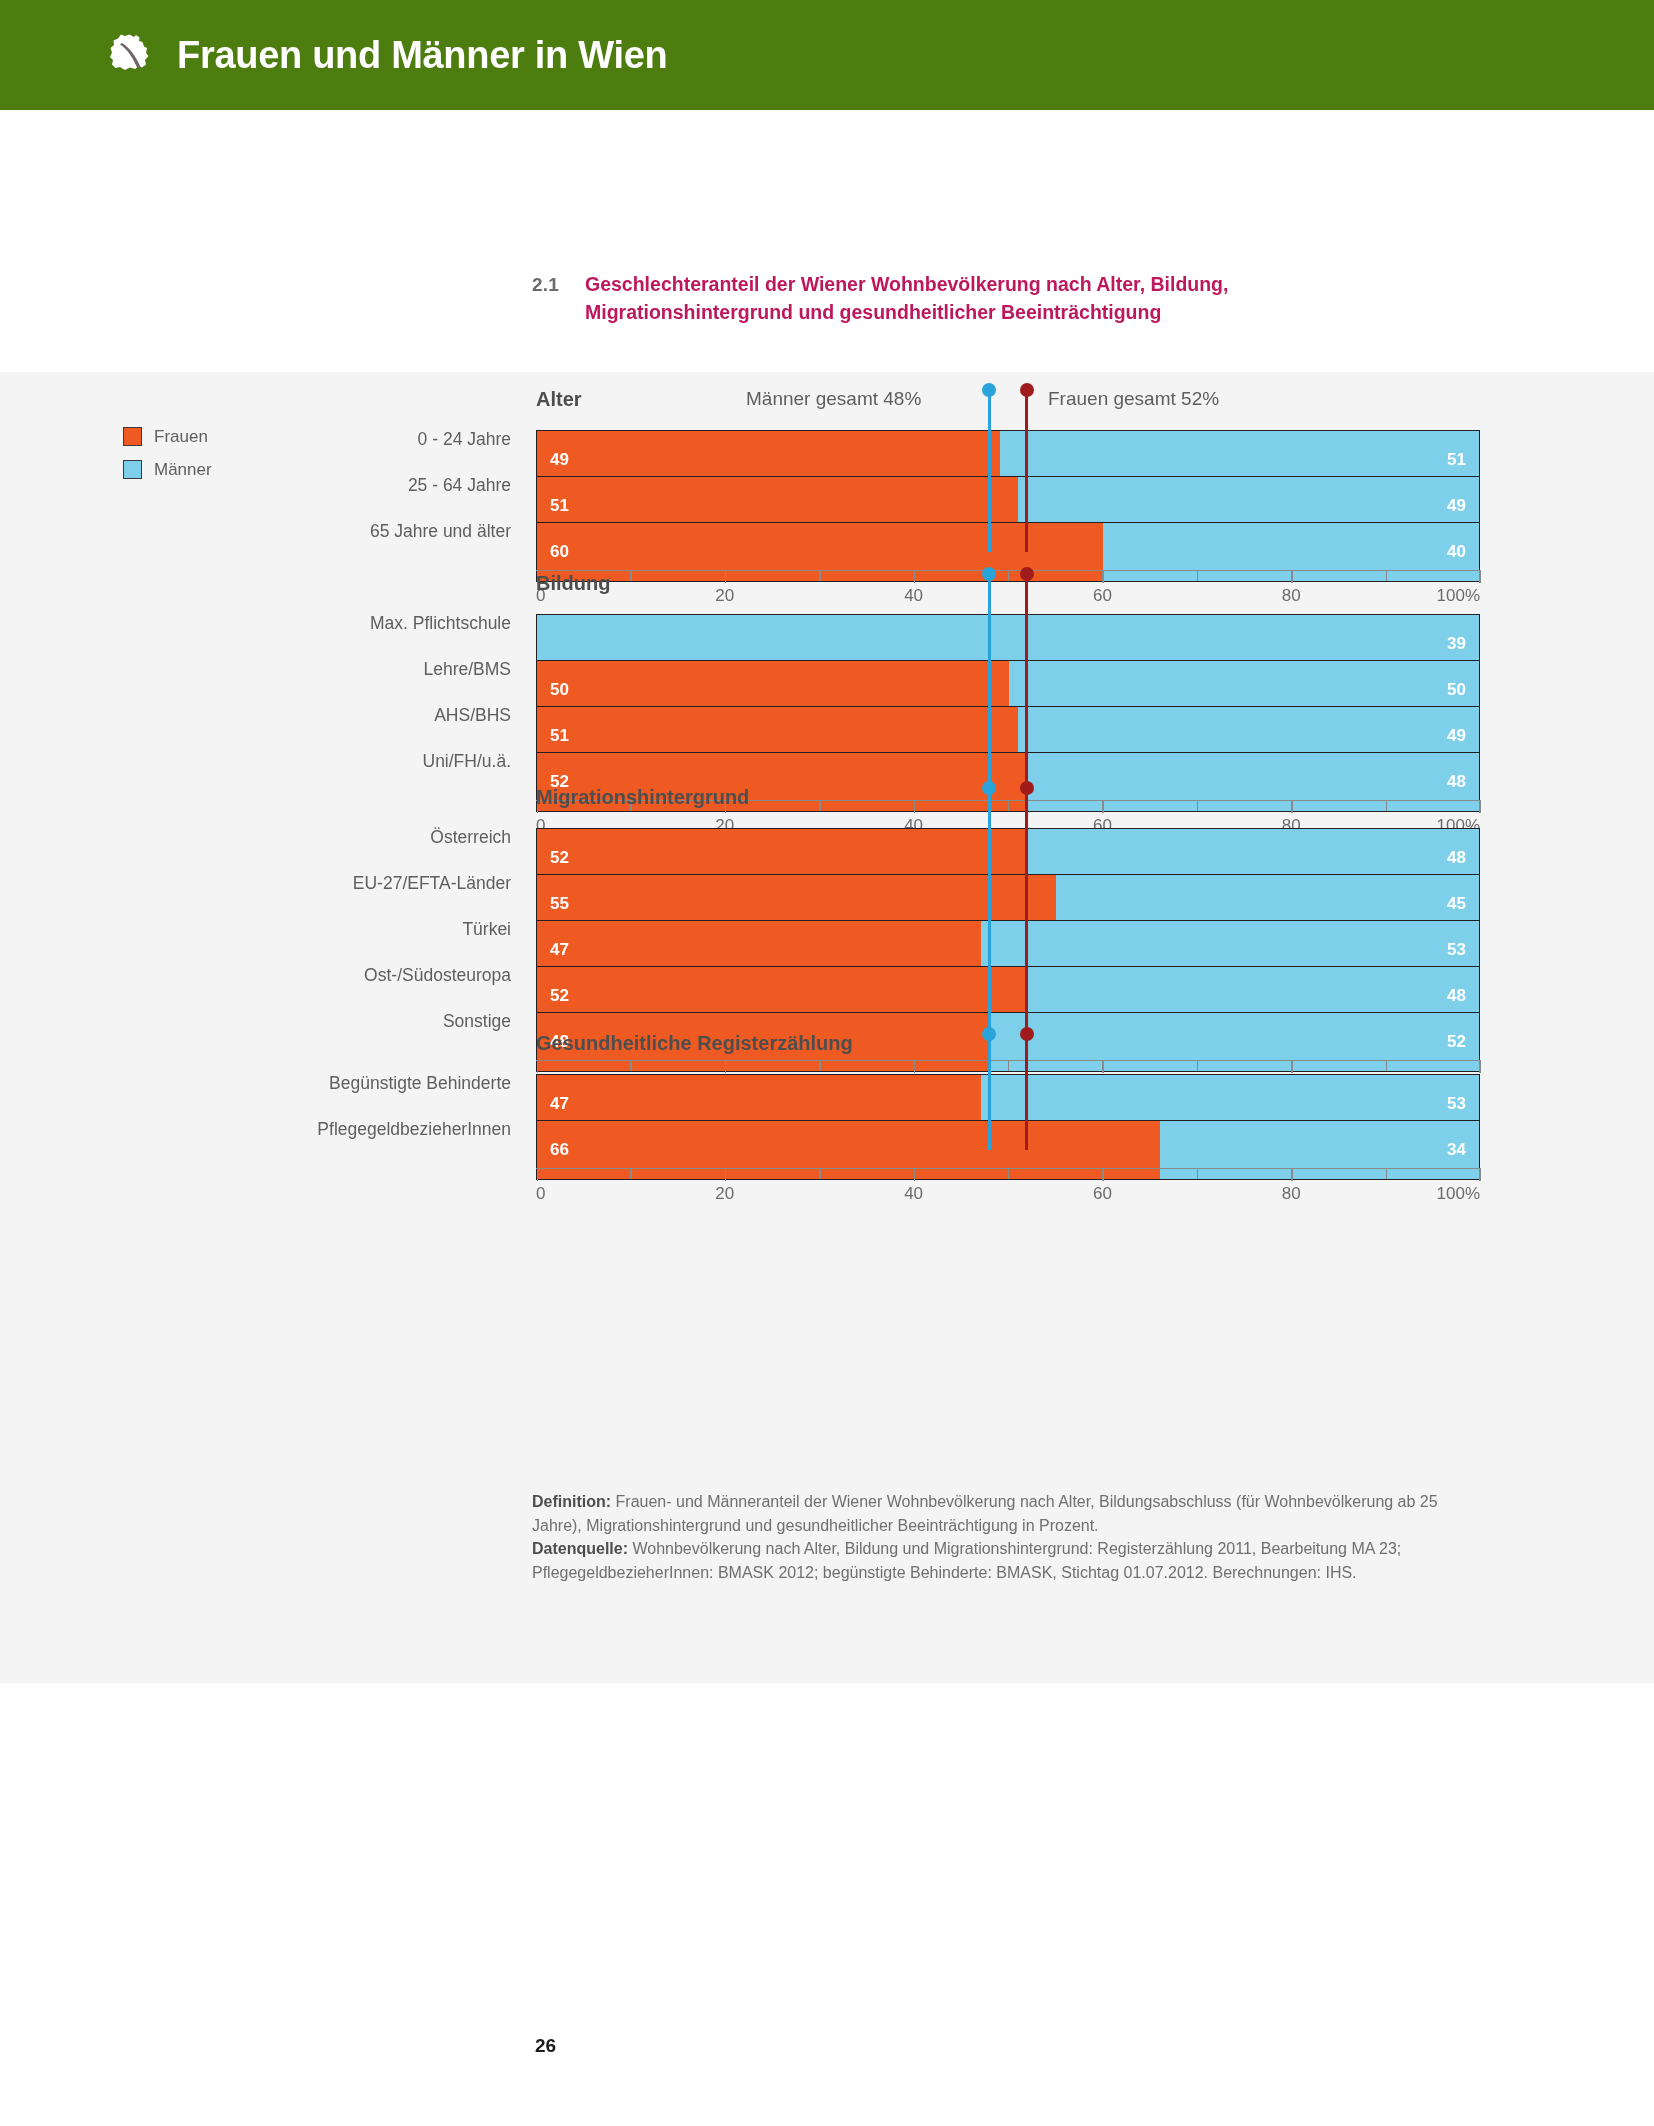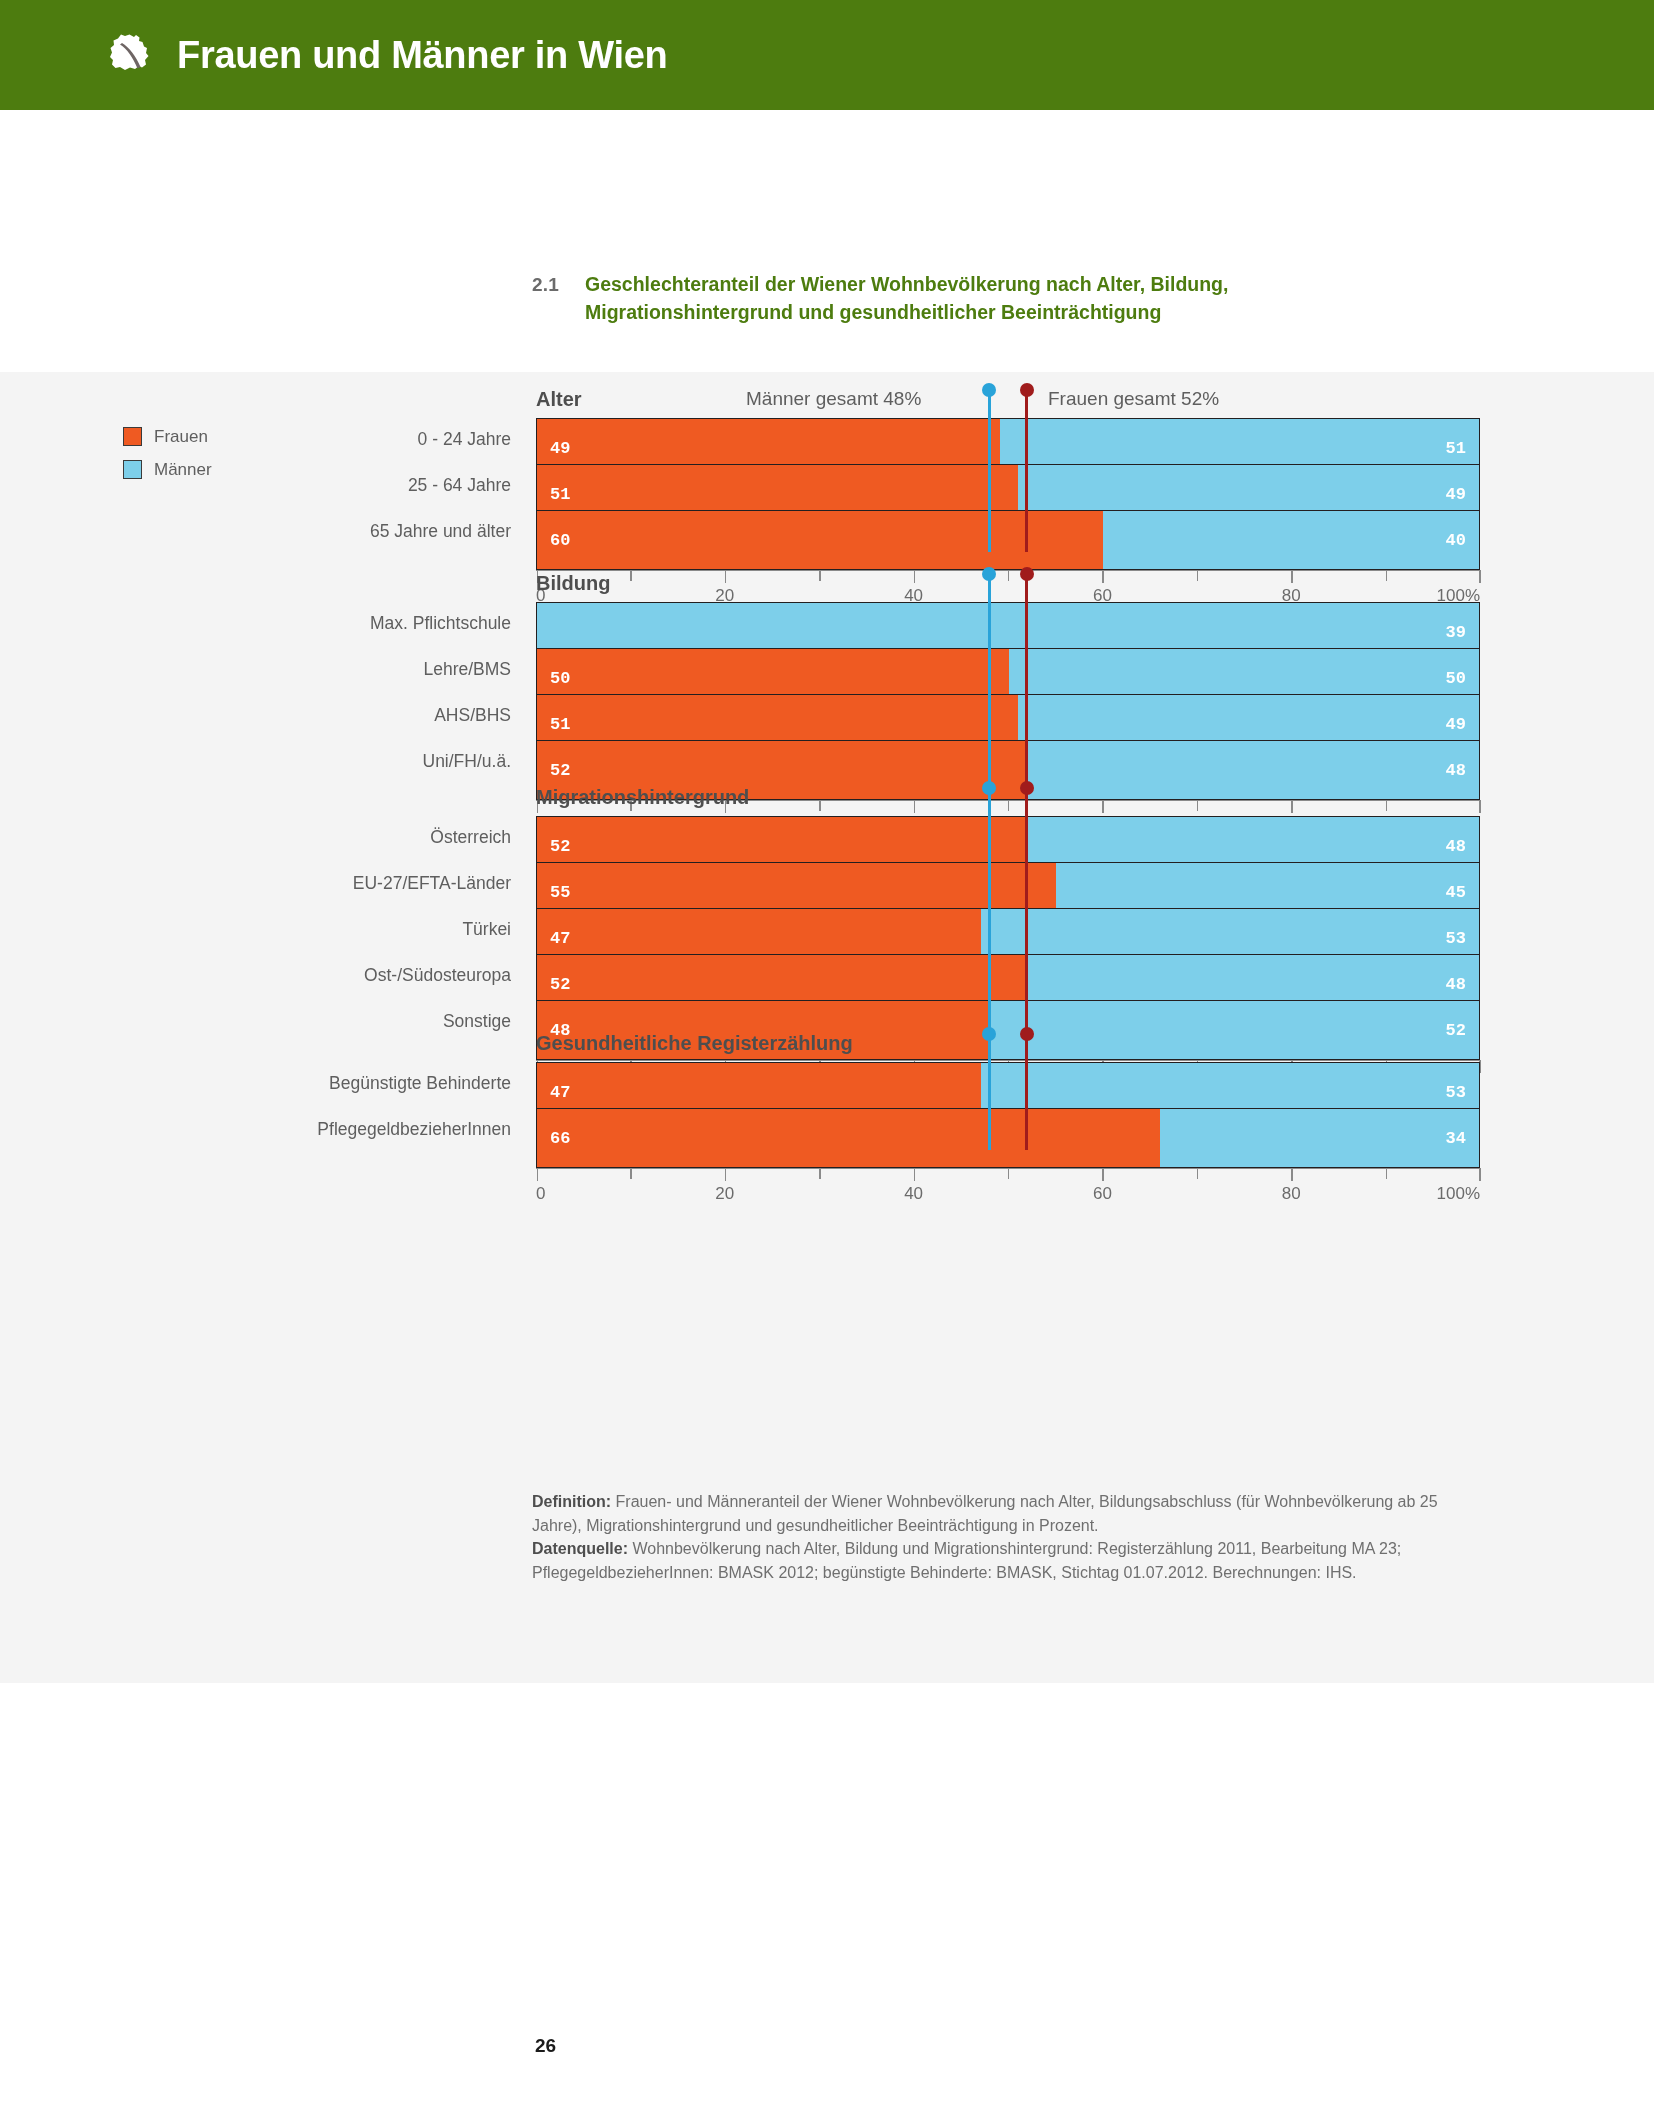--- a/index.html
+++ b/index.html
@@ -29,21 +29,21 @@
 
   
   .fig-title { position:absolute; left:532px; top:270px; width:900px; }
   .fig-num {
     position:absolute; left:0; top:4px;
     font-size:19px; color:#6b6b6b; font-weight:bold;
     letter-spacing:0.2px;
   }
   .fig-heading {
     margin-left:53px;
-    font-size:19.5px; font-weight:bold; color:#4d7c0f;
+    font-size:19.5px; font-weight:bold; color:#be185d;
     line-height:1.45;
     max-width: 790px;
   }
 
   
   .panel {
     position:absolute; left:0; top:372px; width:1654px; height:1311px;
     background:#F4F4F4;
   }
 
@@ -71,24 +71,23 @@
 
   .rows { position:absolute; left:536px; width:944px; }
   .row { position:relative; height:42px; margin-bottom:4px; }
   .cat-label {
     position:absolute; right:944px; top:0; width:520px; height:42px;
     display:flex; align-items:center; justify-content:flex-end;
     padding-right:25px;
     font-size:17.5px; color:#5e5e5e; white-space:nowrap;
   }
   .bar {
-    position:absolute; left:0; top:0; height:60px; width:944px;
+    position:absolute; left:0; top:12px; height:60px; width:944px;
     border:1.4px solid #231f20;
     display:flex;
-    font-family:Liberation Mono, monospace;
   }
   .seg-f { background:#EF5A22; height:100%; position:relative; }
   .seg-m { background:#7DCFEA; height:100%; position:relative; flex:1; }
   .val {
     position:absolute; top:50%; transform:translateY(-50%);
     font-size:17px; font-weight:bold; color:#ffffff;
   }
   .val.left { left:13px; }
   .val.right { right:13px; }
 

